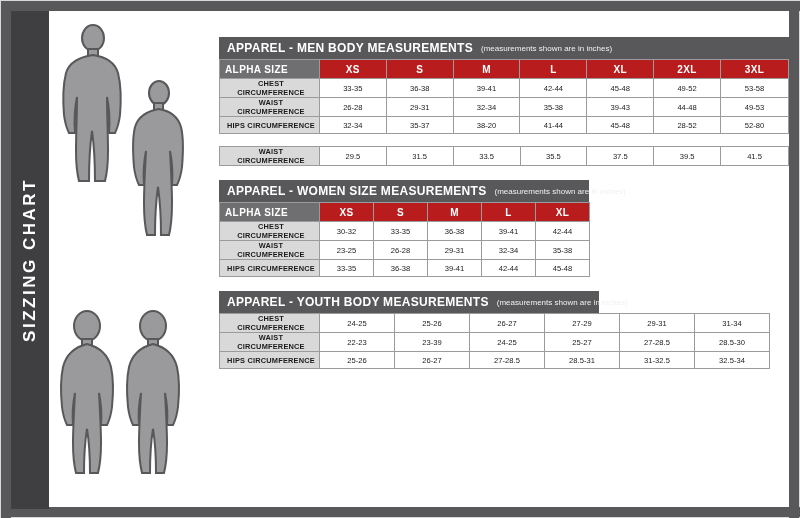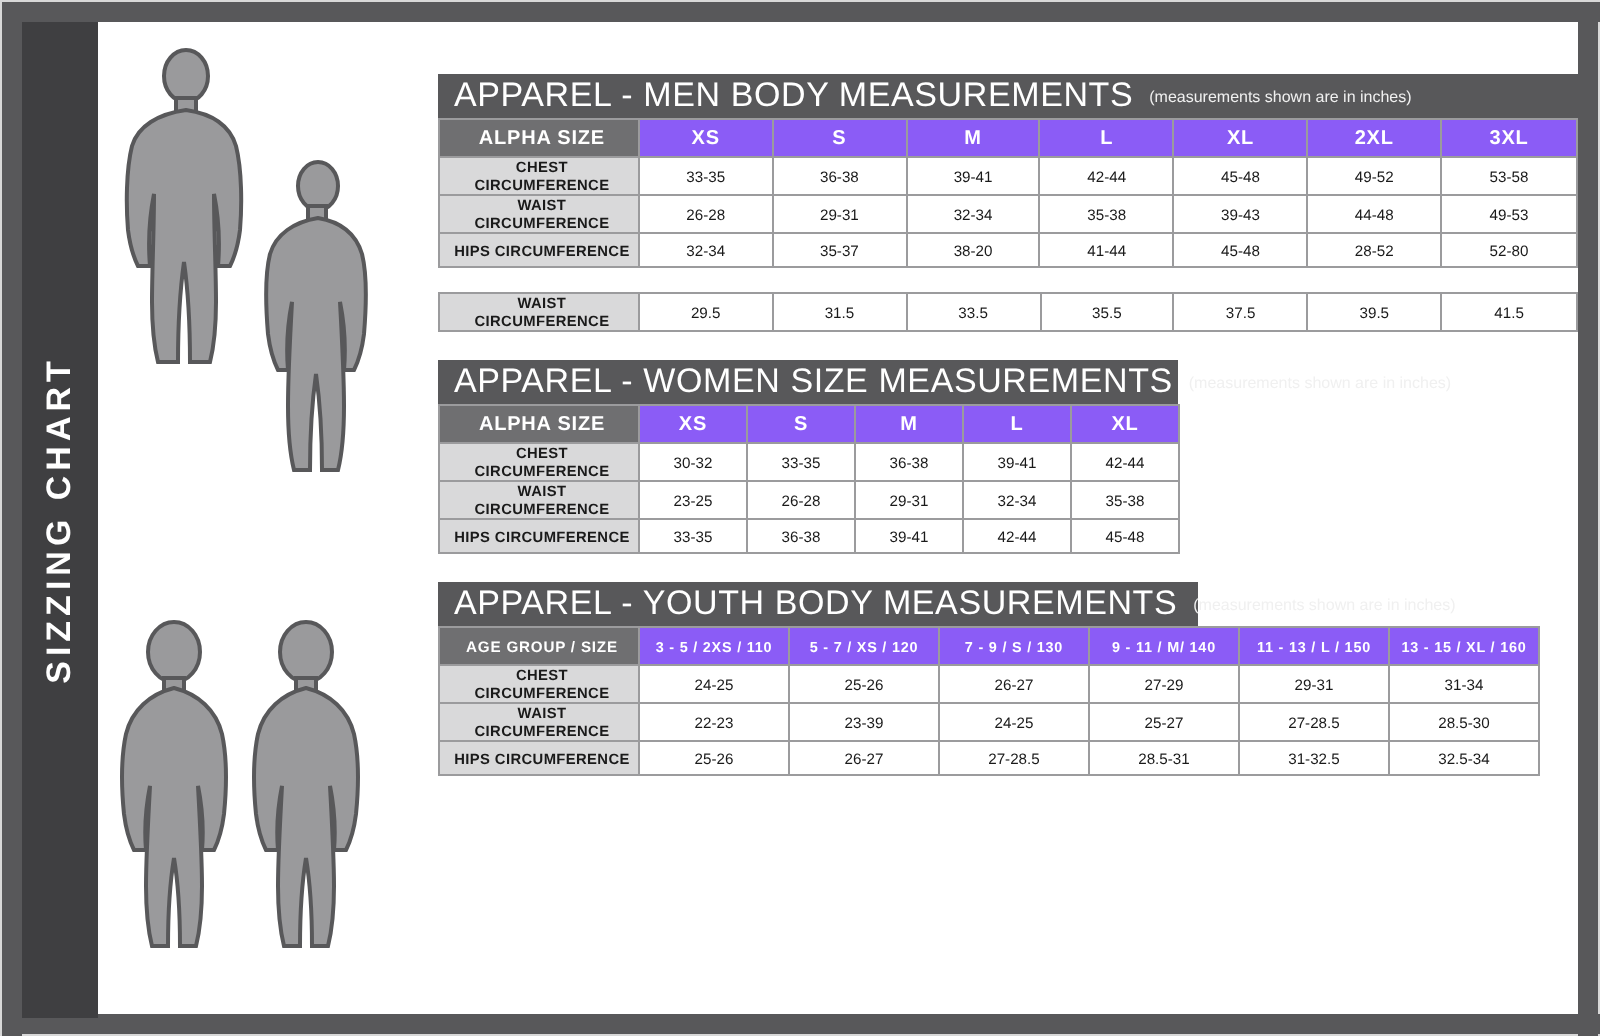--- a/index.html
+++ b/index.html
@@ -51,22 +51,22 @@
   .tbl-head {
     background:#58585a;
     color:#ffffff;
     height:22px;
     display:flex;
     align-items:center;
     padding-left:8px;
     width:100%;
   }
   .tbl-head .th-title {
-    font-weight:normal;
-    font-size:17px;
+    font-weight:bold;
+    font-size:12px;
     letter-spacing:0.3px;
     white-space:nowrap;
   }
   .tbl-head .th-note {
     font-size:8px;
     margin-left:8px;
     font-weight:normal;
     white-space:nowrap;
     color:#f0f0f0;
   }
@@ -86,31 +86,31 @@
   }
   table.grid td.rowhdr {
     background:#d9d9da;
     font-weight:bold;
     text-align:center;
     padding-left:5px;
     letter-spacing:0.2px;
     font-size:7.4px;
   }
   table.grid tr.hdr td {
-    background:#8b5cf6;
+    background:#b91c1c;
     color:#ffffff;
     font-weight:bold;
     font-size:8.6px;
     height:19px;
     letter-spacing:0.4px;
   }
   table.grid tr.hdr td.rowhdr {
     background:#6f6f71;
     color:#ffffff;
-    text-align:center;
+    text-align:left;
     font-size:8.6px;
   }
   table.grid tr.hdr td.sizehdr {
     font-size:10px;
   }
   .numeric-block { margin-top:-2px; }
 </style>
 </head>
 <body>
 
@@ -303,29 +303,20 @@
         <colgroup>
           <col style="width:100px">
             <col style="width:75px">
             <col style="width:75px">
             <col style="width:75px">
           <col style="width:75px">
             <col style="width:75px">
             <col style="width:75px">
         </colgroup>
         <tbody>
-            <tr class="hdr">
-          <td class="rowhdr" style="font-size:7.6px">AGE GROUP / SIZE</td>
-          <td style="font-size:7.2px">3 - 5 /  2XS / 110</td>
-          <td style="font-size:7.2px">5 - 7 /  XS / 120</td>
-          <td style="font-size:7.2px">7 - 9 /  S / 130</td>
-          <td style="font-size:7.2px">9 - 11 /  M/ 140</td>
-          <td style="font-size:7.2px">11 - 13 /  L / 150</td>
-          <td style="font-size:7.2px">13 - 15 /  XL / 160</td>
-        </tr>
         <tr>
           <td class="rowhdr">CHEST CIRCUMFERENCE</td>
           <td>24-25</td>
           <td>25-26</td>
           <td>26-27</td>
           <td>27-29</td>
           <td>29-31</td>
           <td>31-34</td>
         </tr>
         <tr>

